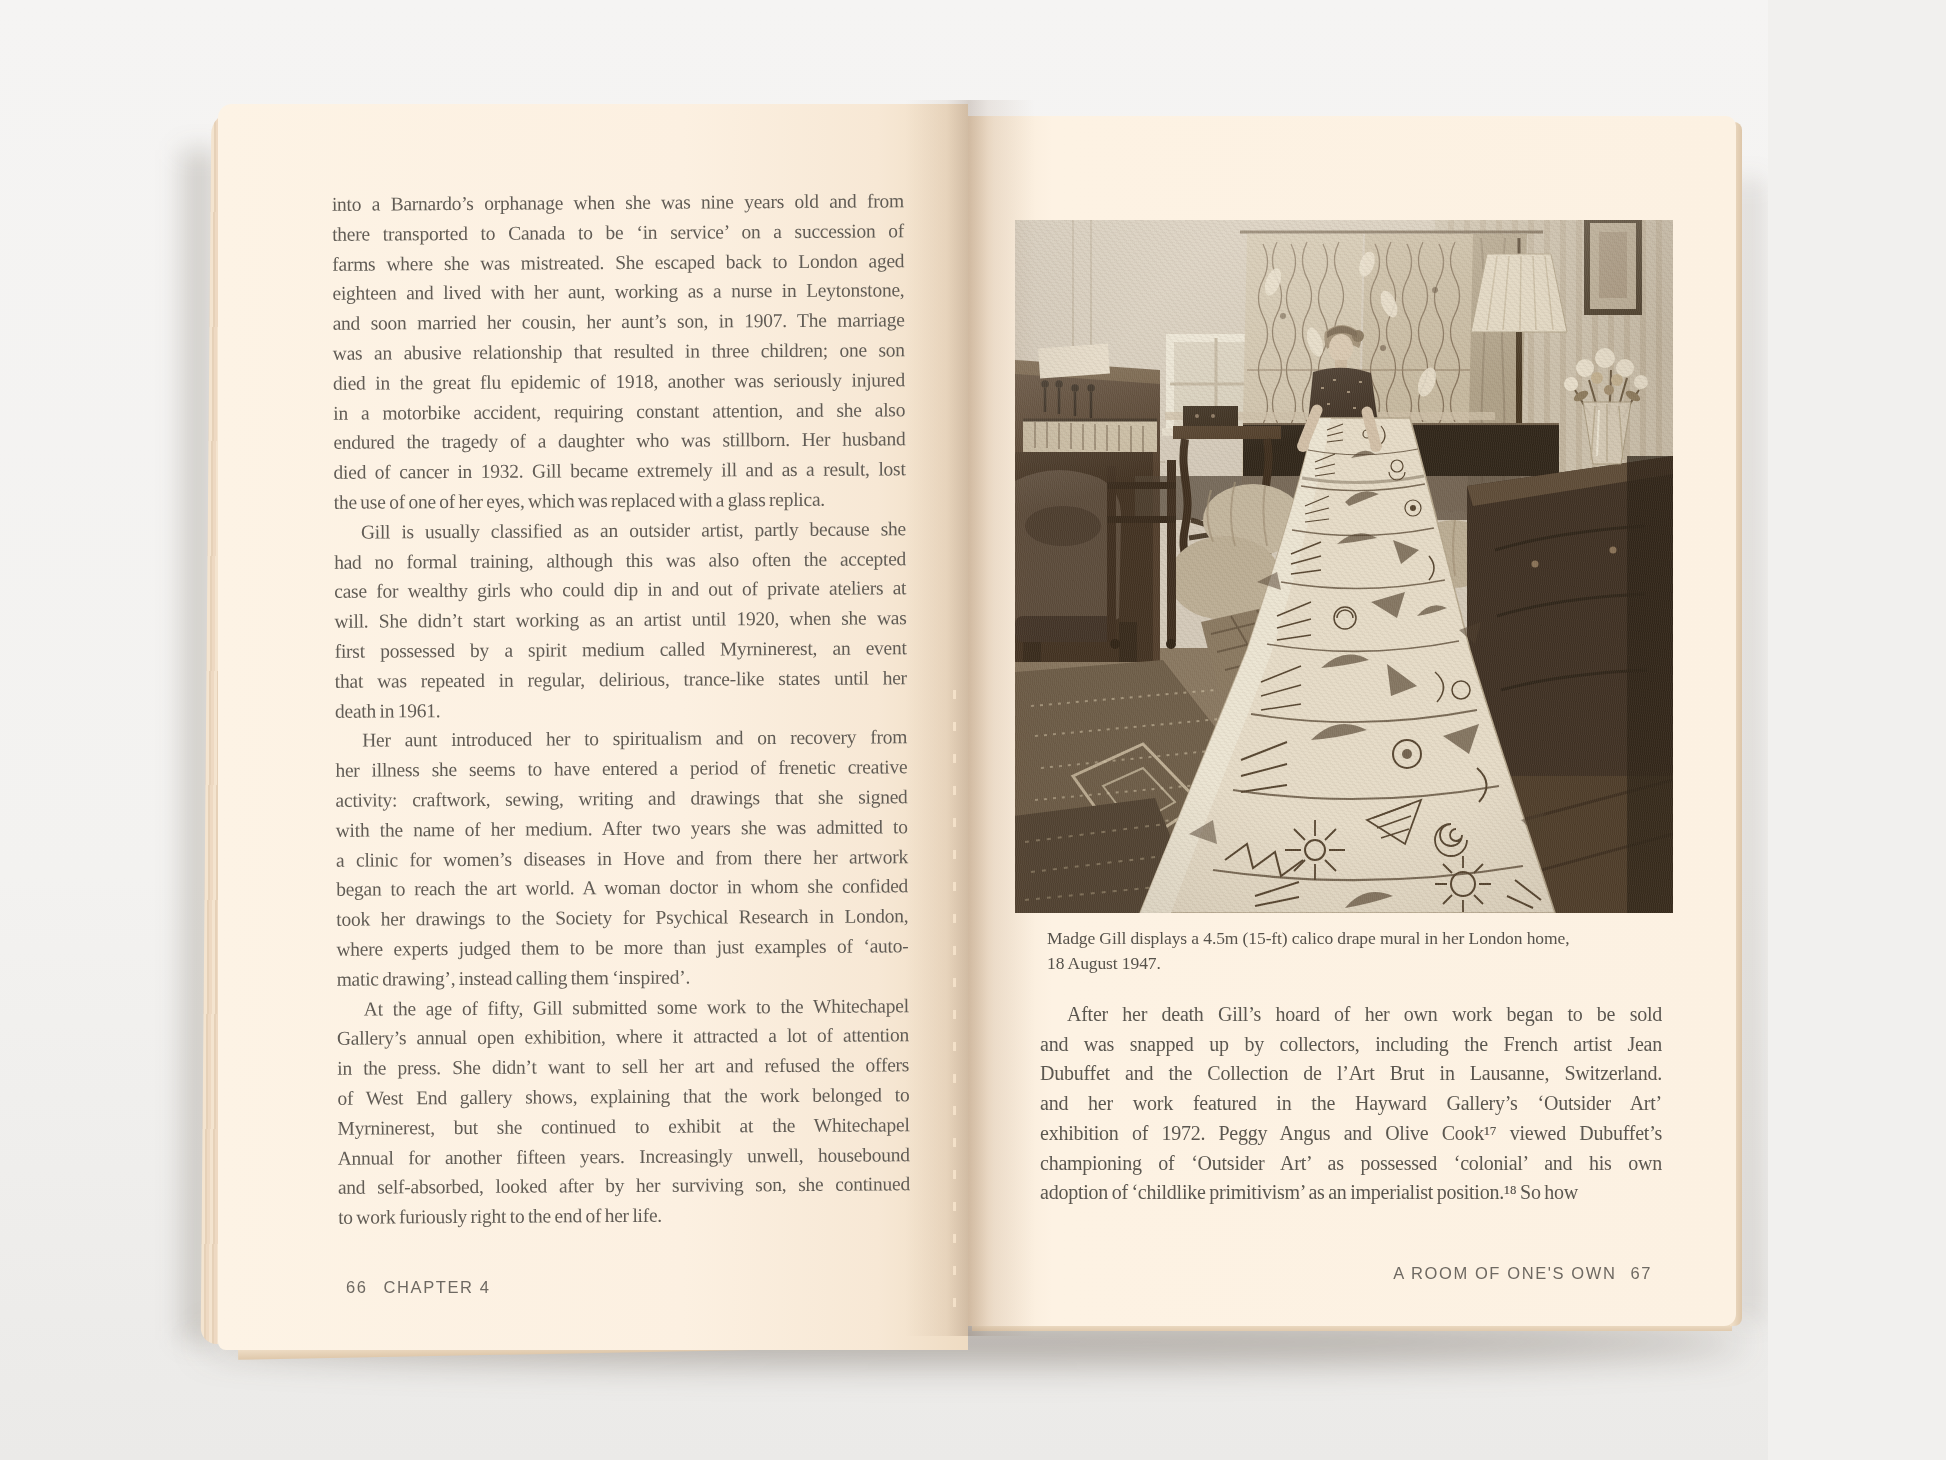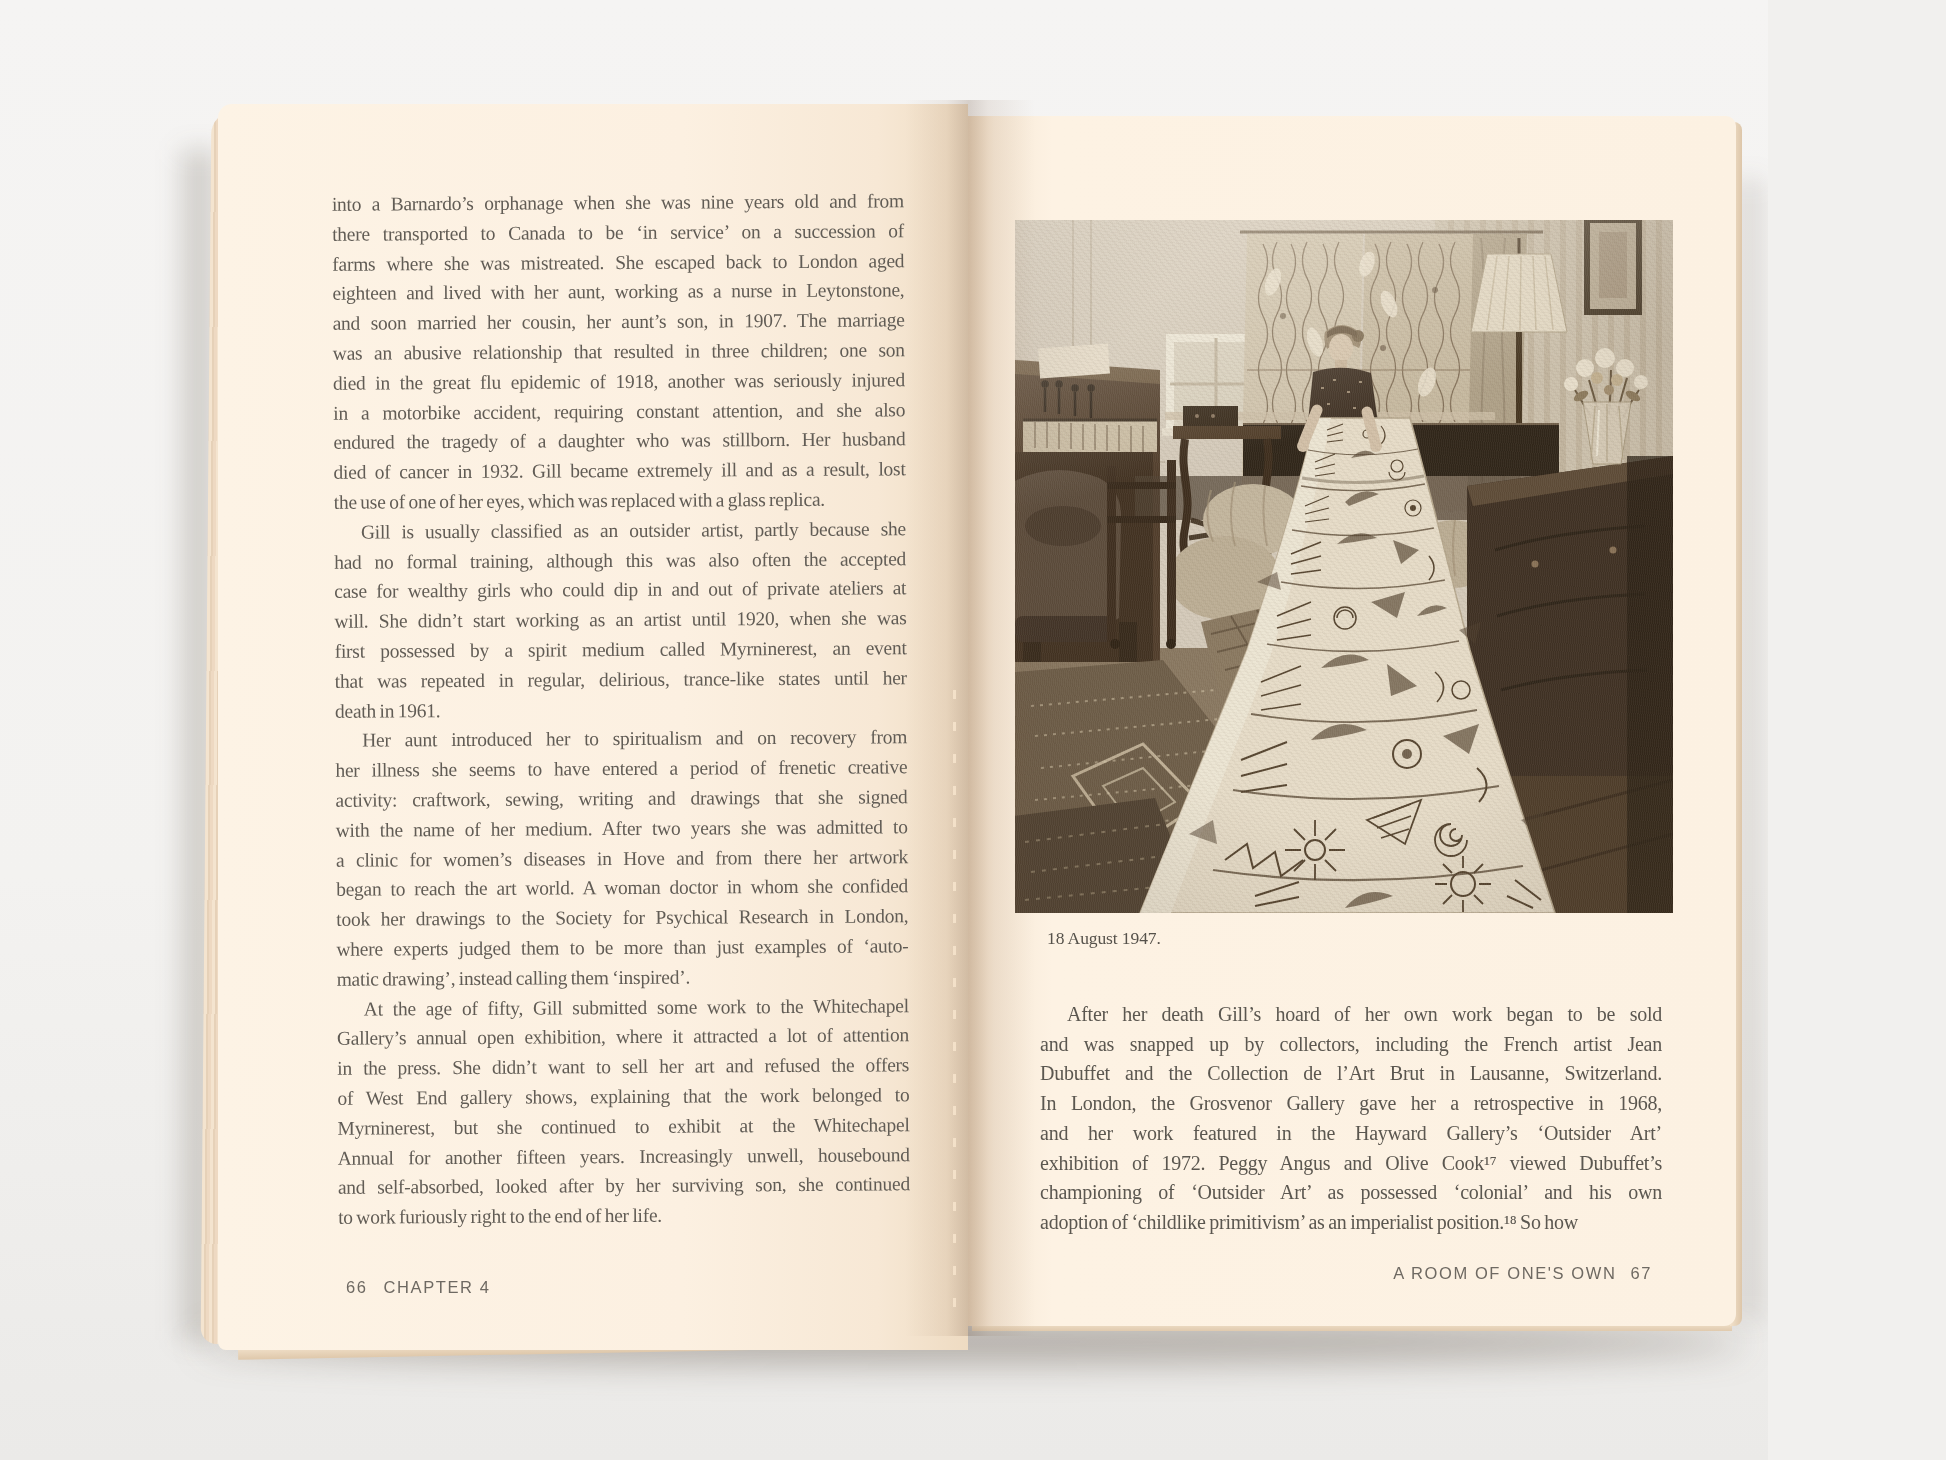--- a/index.html
+++ b/index.html
@@ -386,30 +386,30 @@
             <circle cx="361" cy="226" r="6" fill="#d6c5ad"></circle>
         </g>
         <rect x="0" y="0" width="658" height="693" fill="#8a6e50" opacity=".05"></rect>
       </svg>
       <div class="photo-tone"></div>
       <div class="photo-grain"></div>
     </div>
 
     <div class="caption">
         <div class="para">
+          <div class="line">Madge Gill displays a 4.5m (15-ft) calico drape mural in her London home,</div>
           <div class="line is-last">18 August 1947.</div>
         </div>
       </div>
 
     <div class="textcol-r">
         <div class="para indent">
           <div class="line">After her death Gill’s hoard of her own work began to be sold</div>
           <div class="line">and was snapped up by collectors, including the French artist Jean</div>
           <div class="line">Dubuffet and the Collection de l’Art Brut in Lausanne, Switzerland.</div>
-          <div class="line">In London, the Grosvenor Gallery gave her a retrospective in 1968,</div>
           <div class="line">and her work featured in the Hayward Gallery’s ‘Outsider Art’</div>
           <div class="line">exhibition of 1972. Peggy Angus and Olive Cook¹⁷ viewed Dubuffet’s</div>
           <div class="line">championing of ‘Outsider Art’ as possessed ‘colonial’ and his own</div>
           <div class="line is-last">adoption of ‘childlike primitivism’ as an imperialist position.¹⁸ So how</div>
         </div>
       </div>
 
     <div class="folio folio-right">
       <span class="head">A ROOM OF ONE'S OWN</span><span class="num">67</span>
     </div>

